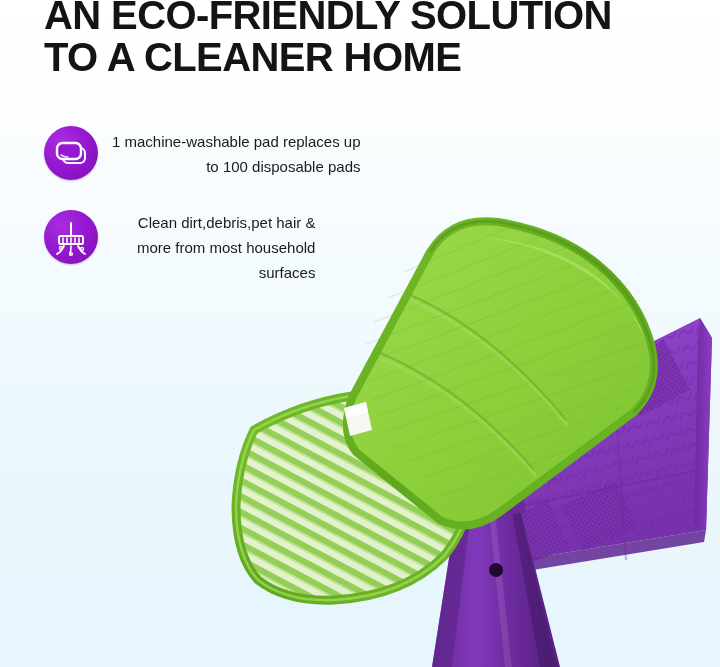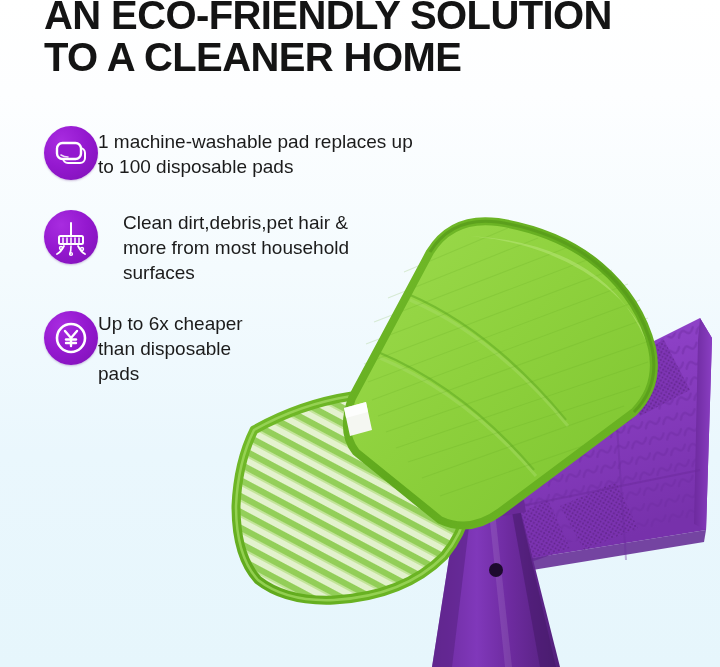--- a/index.html
+++ b/index.html
@@ -64,25 +64,27 @@
     box-shadow: 0 1px 2px rgba(80, 10, 120, 0.25);
   }
   .badge svg {
     position: absolute;
     left: 0; top: 0;
     width: 54px;
     height: 54px;
     display: block;
   }
   .btext {
-    font-size: 19px;
+    margin-left: 14px;
+    font-size: 15px;
     line-height: 25px;
     color: #1b1b1b;
     white-space: pre-line;
     padding-top: 1px;
+    text-align: right;
   }
   .bullet-1 .btext { padding-top: 3px; }
   .bullet-2 .btext { padding-top: 0px; }
   .bullet-3 .btext { padding-top: 0px; }
 
   .bullet-1 { margin-bottom: 30px; }
   .bullet-2 { margin-bottom: 26px; gap: 25px; }
 
   
   .photo {
@@ -307,31 +309,15 @@
             <circle cx="38" cy="39" r="1.5" stroke-width="1.4"></circle>
             <circle cx="27" cy="44" r="1.4" stroke-width="1.4"></circle>
           </g>
         </svg>
       </div>
       <div class="btext">Clean dirt,debris,pet hair &amp;
 more from most household
 surfaces</div>
     </div>
 
-    <div class="bullet bullet-3">
-      <div class="badge">
-        <svg viewBox="0 0 54 54">
-          <circle cx="27" cy="27" r="14" fill="none" stroke="#ffffff" stroke-width="2.6"></circle>
-          <g fill="none" stroke="#ffffff" stroke-width="2.4" stroke-linecap="round">
-            <path d="M21 20 L27 27 L33 20"></path>
-            <path d="M27 27 L27 35"></path>
-            <path d="M22 28.5 L32 28.5"></path>
-            <path d="M22 32 L32 32"></path>
-          </g>
-        </svg>
-      </div>
-      <div class="btext">Up to 6x cheaper
-than disposable
-pads</div>
-    </div>
 
   </div>
 </div>
 
 </body></html>

